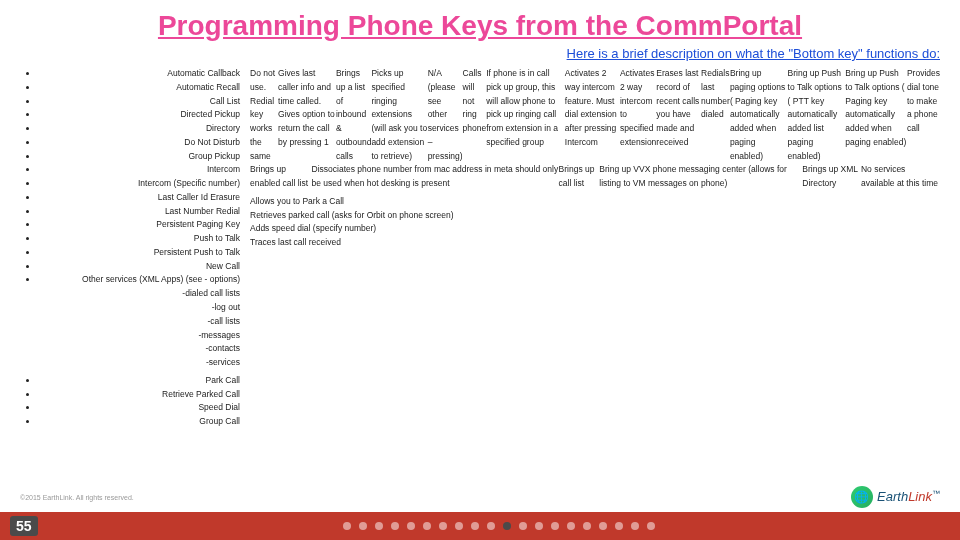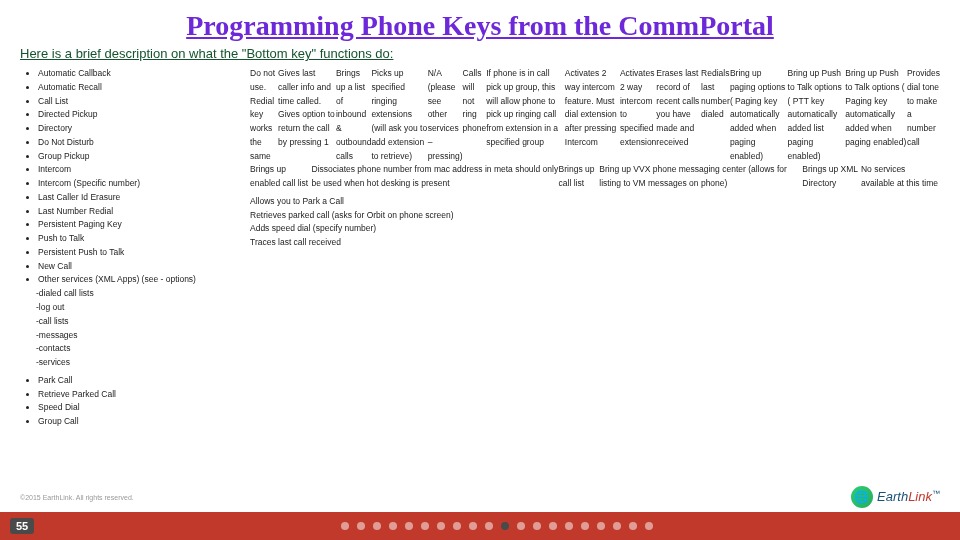--- a/index.html
+++ b/index.html
@@ -17,30 +17,30 @@
       height: 540px;
       padding: 10px 20px 0 20px;
       display: flex;
       flex-direction: column;
     }
 
     .main-title {
       text-align: center;
       font-size: 28px;
       font-weight: bold;
-      color: #6d28d9;
+      color: #ec4899;
       text-decoration: underline;
       margin-bottom: 4px;
-      font-family: Liberation Serif, serif;
+      font-family: Liberation Sans, sans-serif;
     }
 
     .subtitle {
-      text-align: left;
+      text-align: right;
       font-size: 13px;
-      color: #14532d;
+      color: #1d4ed8;
       margin-bottom: 6px;
       text-decoration: underline;
     }
 
     .content-area {
       display: flex;
       flex: 1;
       gap: 10px;
       font-size: 8.5px;
       color: #222;
@@ -58,20 +58,21 @@
 
     .left-col ul {
       list-style: disc;
       padding-left: 18px;
       line-height: 1.62;
     }
 
     .left-col ul li {
       font-size: 8.5px;
       color: #222;
+      text-align: right;
     }
 
     .sub-items {
       list-style: none !important;
       padding-left: 16px !important;
       margin-top: 0;
     }
 
     .sub-items li {
       font-size: 8.5px;
@@ -95,21 +96,21 @@
       display: flex;
       align-items: center;
       padding: 0 10px;
       margin: 4px -20px 0 -20px;
       position: relative;
     }
 
     .page-num-badge {
       background: #4a4a4a;
       color: white;
-      font-size: 11px;
+      font-size: 14px;
       font-weight: bold;
       padding: 2px 6px;
       border-radius: 3px;
       margin-right: 10px;
     }
 
     .bottom-dots {
       display: flex;
       gap: 8px;
       flex: 1;
@@ -246,21 +247,21 @@
           <div>N/A (please see other services – pressing)</div>
           <div>Calls will not ring phone</div>
           <div>If phone is in call pick up group, this will allow phone to pick up ringing call from extension in a specified group</div>
           <div>Activates 2 way intercom feature. Must dial extension after pressing Intercom</div>
           <div>Activates 2 way intercom to specified extension</div>
           <div>Erases last record of recent calls you have made and received</div>
           <div>Redials last number dialed</div>
           <div>Bring up paging options ( Paging key automatically added when paging enabled)</div>
           <div>Bring up Push to Talk options ( PTT key automatically added list paging enabled)</div>
           <div>Bring up Push to Talk options ( Paging key automatically added when paging enabled)</div>
-          <div>Provides dial tone to make a number call</div>
+          <div>Provides dial tone to make a phone call</div>
           <div></div>
         </div>
       <div class="desc-list" id="sub-desc">
       <div>Brings up enabled call list</div>
           <div>Dissociates phone number from mac address in meta should only be used when hot desking is present</div>
           <div>Brings up call list</div>
           <div>Bring up VVX phone messaging center (allows for listing to VM messages on phone)</div>
           <div>Brings up XML Directory</div>
           <div>No services available at this time</div>
         </div>

